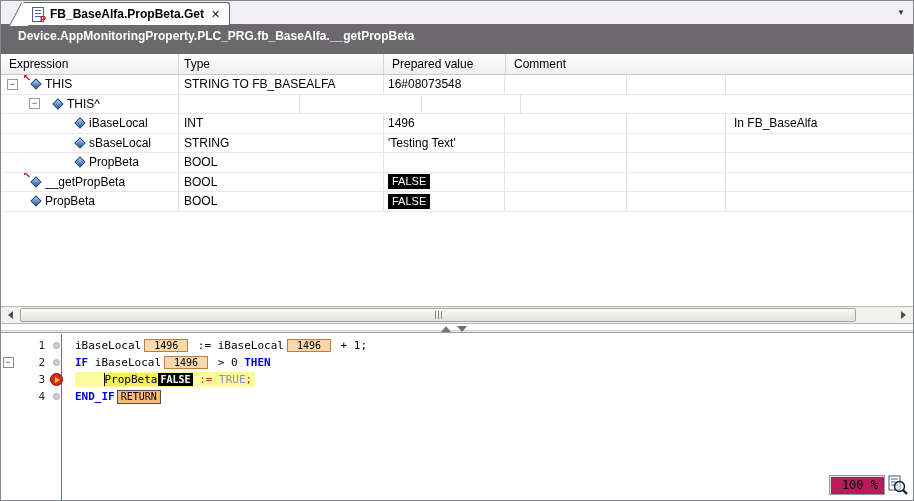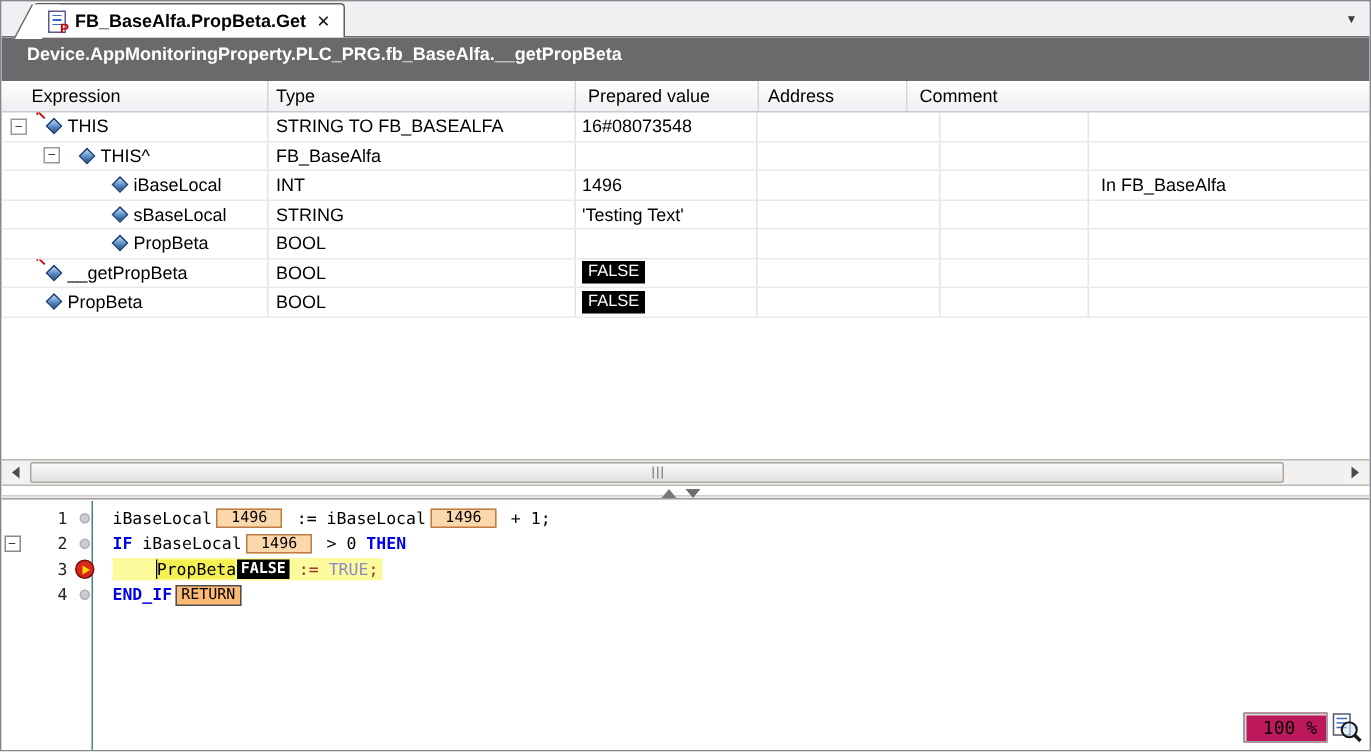--- a/index.html
+++ b/index.html
@@ -47,21 +47,21 @@
   .crumbbar {
     height:29px; flex:none; background:#6b696c; color:#fff;
     font-size:12px; font-weight:bold; line-height:22px; padding-left:17px;
     white-space:nowrap; overflow:hidden;
   }
 
   
   .thead { height:21px; flex:none; display:flex;
     background:linear-gradient(#ffffff,#efeef1);
     border-bottom:1px solid #c9c9cd; font-size:12px; color:#000; }
-  .th { display:flex; align-items:center; padding-left:20px; border-right:1px solid #d6d6da; height:100%; }
+  .th { display:flex; align-items:center; padding-left:8px; border-right:1px solid #d6d6da; height:100%; }
   .tr { height:19.5px; flex:none; display:flex; border-bottom:1px solid #e9e9ec; font-size:12px; }
   .td { display:flex; align-items:center; border-right:1px solid #e3e3e7; height:100%; overflow:hidden; white-space:nowrap; }
   .c0 { width:178px; } .c1 { width:205px; padding-left:5px; }
   .c2 { width:121px; padding-left:4px; } .c3 { width:122px; padding-left:8px; }
   .c4 { width:99px; padding-left:6px; }  .c5 { flex:1; padding-left:8px; border-right:none !important; }
 
   .expander {
     width:11px; height:11px; flex:none; margin-right:11px;
     border:1px solid #9a9a9a; background:#fff; color:#333;
     font-size:9px; line-height:8px; text-align:center;
@@ -157,21 +157,20 @@
     </div>
     <span class="tab-overflow">▼</span>
   </div>
 
   <div class="crumbbar">Device.AppMonitoringProperty.PLC_PRG.fb_BaseAlfa.__getPropBeta</div>
 
   <div class="thead" id="thead">
       <div class="th c0">Expression</div>
       <div class="th c1">Type</div>
       <div class="th c3">Prepared value</div>
-      <div class="th c4">Address</div>
       <div class="th c5">Comment</div>
     </div>
 
   <div id="tbody">
       <div class="tr">
         <div class="td c0" style="padding-left: 6px;">
           <span class="expander">−</span>
           <span class="var-icon">
             <span class="diamond"></span>
             <span class="ref-arrow">↖</span>
@@ -187,21 +186,20 @@
         <div class="td c5"></div>
       </div>
       <div class="tr">
         <div class="td c0" style="padding-left: 28px;">
           <span class="expander">−</span>
           <span class="var-icon">
             <span class="diamond"></span>
           </span>
           <span>THIS^</span>
         </div>
-        <div class="td c1">FB_BaseAlfa</div>
         <div class="td c2">
           <span></span>
         </div>
         <div class="td c3"></div>
         <div class="td c4"></div>
         <div class="td c5"></div>
       </div>
       <div class="tr">
         <div class="td c0" style="padding-left: 50px;">
           <span class="tree-spacer"></span>

